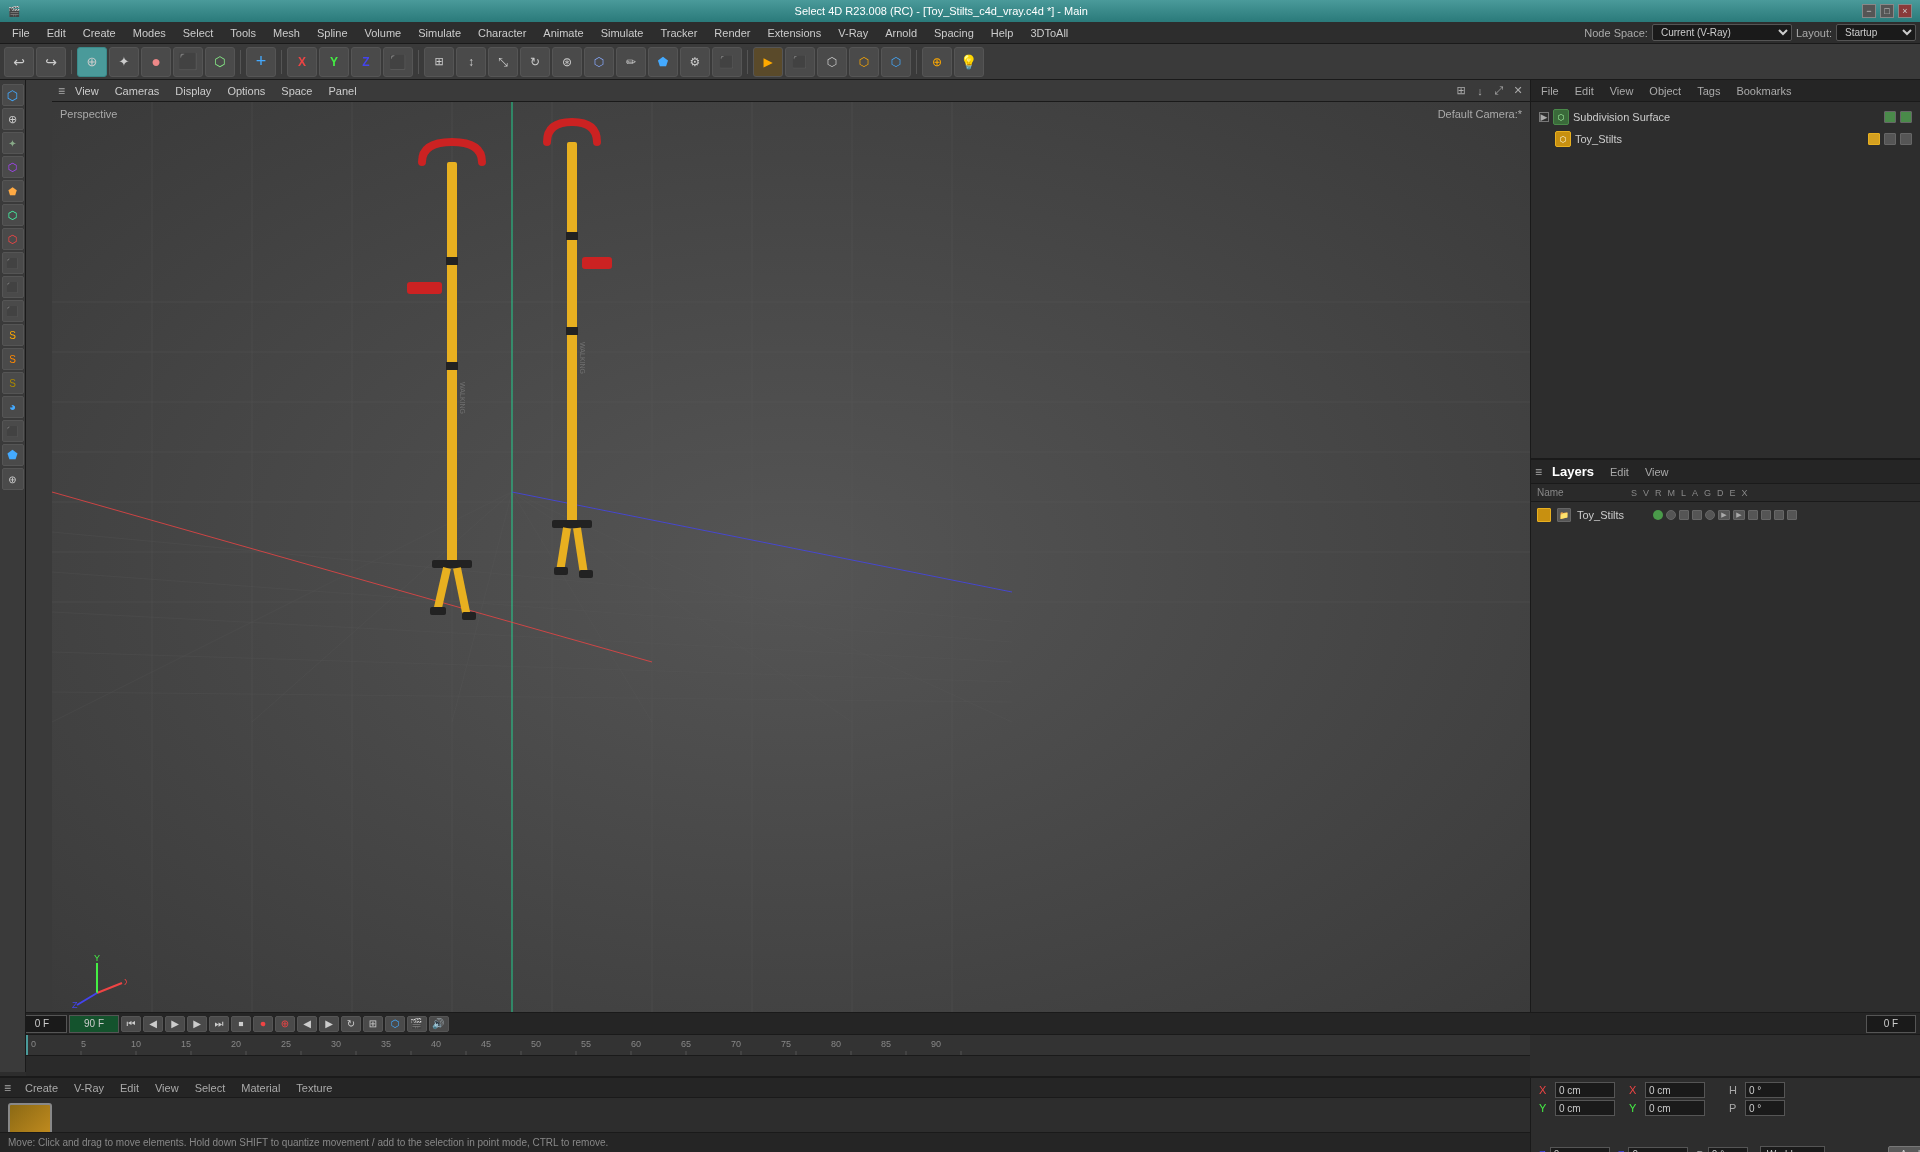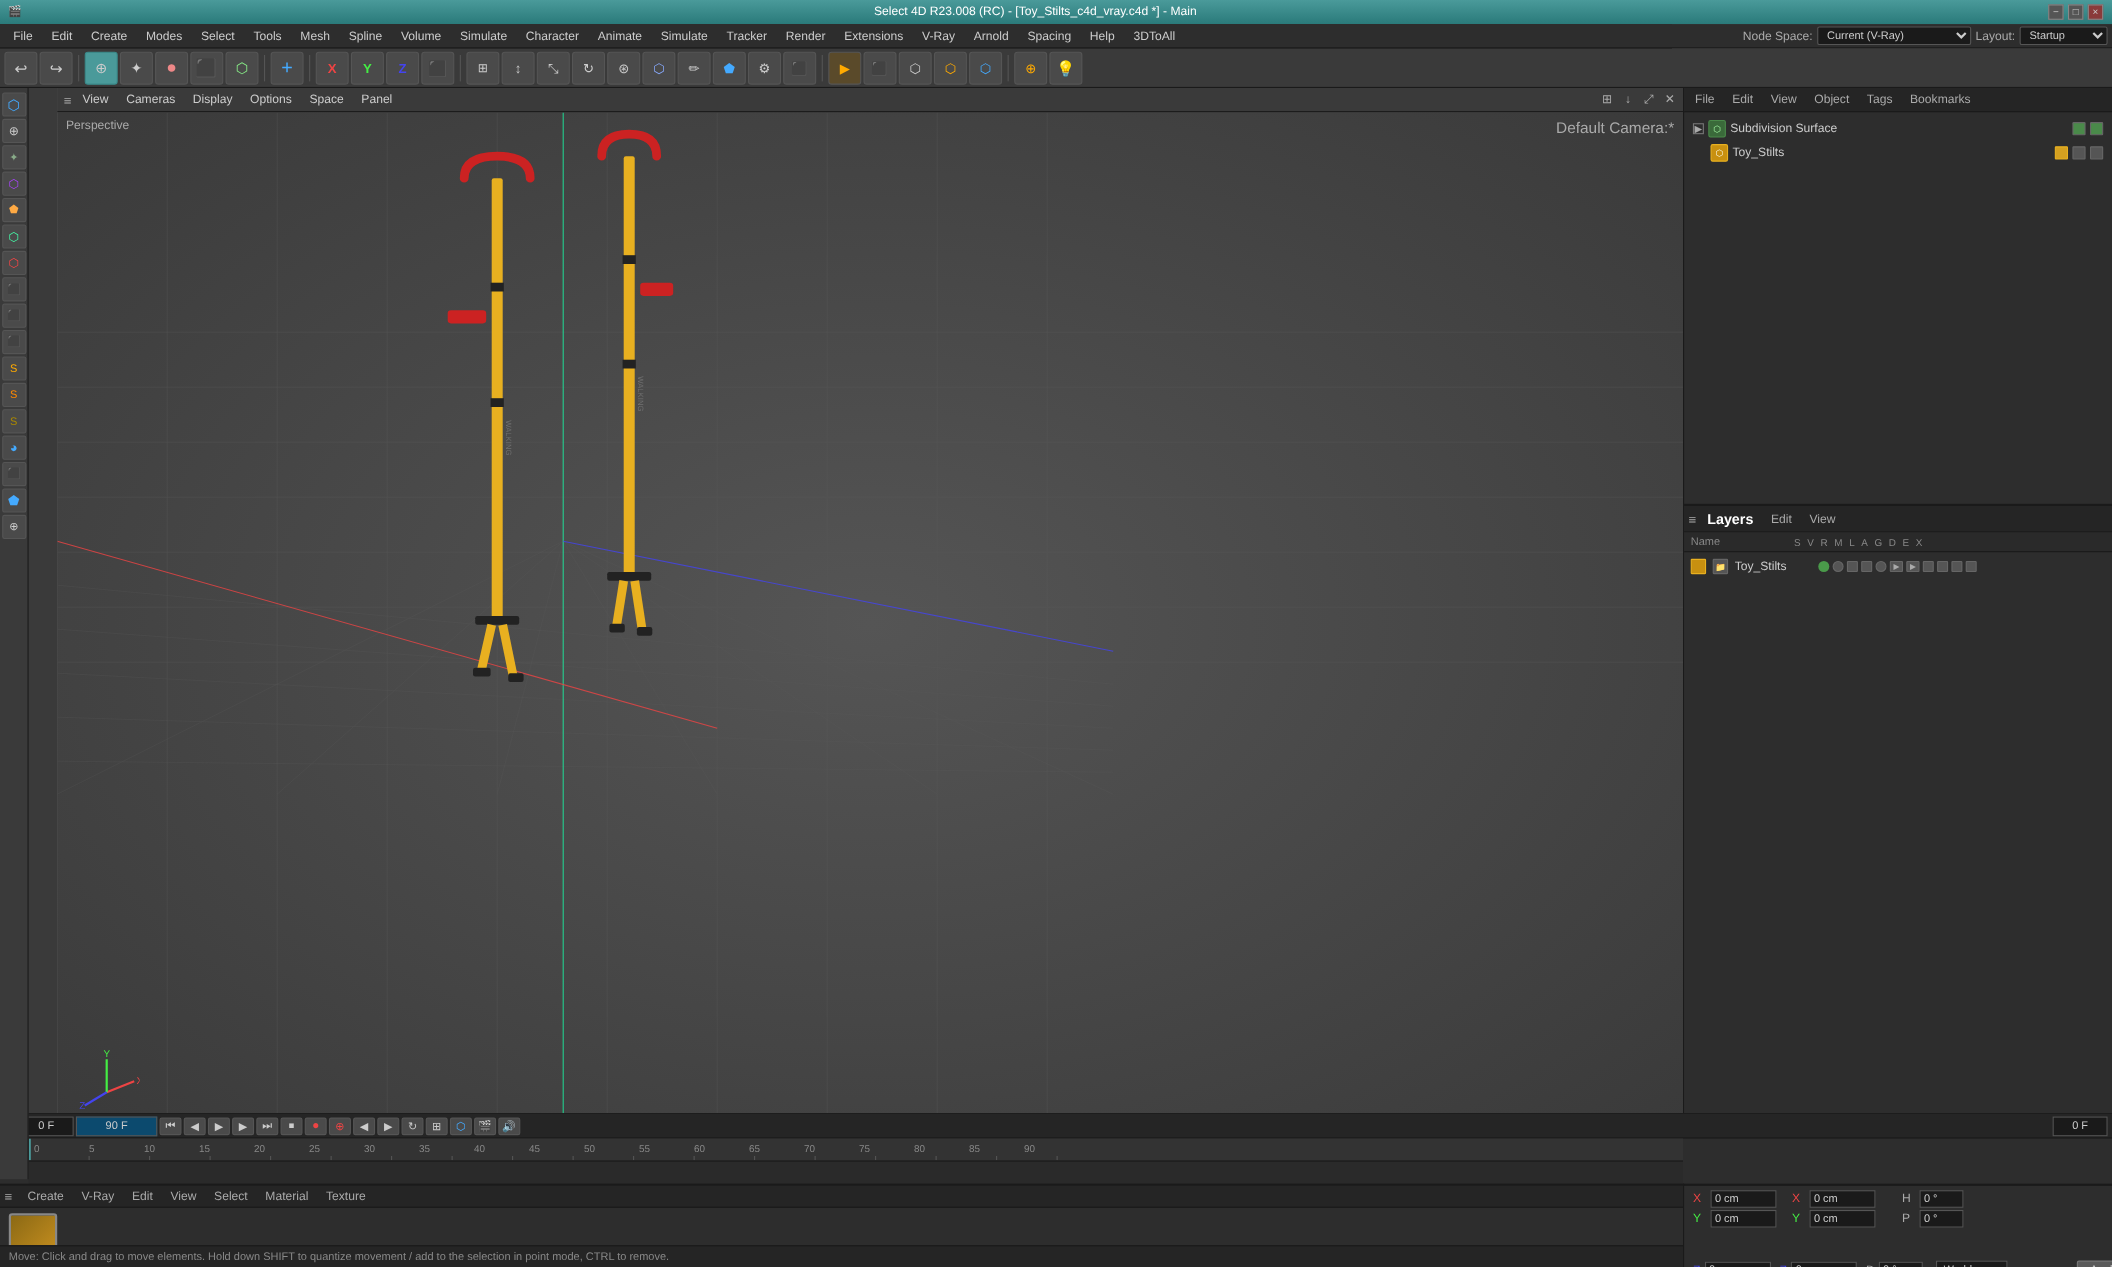--- a/index.html
+++ b/index.html
@@ -387,21 +387,21 @@
 
         <line x1="-5" y1="386" x2="-12" y2="430" stroke="#e8b020" stroke-width="8"></line>
         <rect x="-18" y="425" width="14" height="8" fill="#222" rx="2"></rect>
         <line x1="5" y1="386" x2="12" y2="432" stroke="#e8b020" stroke-width="8"></line>
         <rect x="7" y="428" width="14" height="8" fill="#222" rx="2"></rect>
       </g>
     </svg>
 
     <div style="position:absolute; top:6px; left:8px; font-size:11px; color:#aaa;">Perspective</div>
 
-    <div style="position:absolute; top:6px; right:8px; font-size:14px; color:#aaa;text-align:center;">Default Camera:*</div>
+    <div style="position:absolute; top:6px; right:8px; font-size:11px; color:#aaa;text-align:center;">Default Camera:*</div>
 
     <svg style="position:absolute; bottom:24px; left:20px; width:55px; height:55px;" xmlns="http://www.w3.org/2000/svg">
       <line x1="25" y1="40" x2="50" y2="30" stroke="#e44" stroke-width="2"></line>
       <text x="52" y="32" font-size="9" fill="#e44">X</text>
       <line x1="25" y1="40" x2="25" y2="10" stroke="#4e4" stroke-width="2"></line>
       <text x="22" y="8" font-size="9" fill="#4e4">Y</text>
       <line x1="25" y1="40" x2="5" y2="52" stroke="#44e" stroke-width="2"></line>
       <text x="0" y="55" font-size="9" fill="#44e">Z</text>
     </svg>
 
@@ -491,21 +491,21 @@
     </div>
   </div>
 </div>
 
 <div id="timeline-area" style="position:absolute; bottom:76px; left:0; right:0; height:64px; background:#2d2d2d; border-top:1px solid #1a1a1a;">
 
   <div id="timeline-header" style="height:22px; background:#252525; display:flex; align-items:center; padding:0 4px; gap:2px; border-bottom:1px solid #1a1a1a;">
     <span style="font-size:12px; color:#aaa; cursor:pointer; margin-right:4px;">≡</span>
 
     <input class="tl-input" style="width: 50px; height: 18px; background: rgb(26, 26, 26); border: 1px solid rgb(85, 85, 85); color: rgb(204, 204, 204); font-size: 10px; padding: 0px 3px; text-align: center;" value="0 F">
-    <input class="tl-input" style="width: 74px; height: 18px; background: #0c4a6e; border: 1px solid rgb(85, 85, 85); color: rgb(204, 204, 204); font-size: 10px; padding: 0px 3px; text-align: center;" value="90 F">
+    <input class="tl-input" style="width: 50px; height: 18px; background: #14532d; border: 1px solid rgb(85, 85, 85); color: rgb(204, 204, 204); font-size: 10px; padding: 0px 3px; text-align: center;" value="90 F">
 
     <div class="tl-btn">⏮</div>
     <div class="tl-btn">◀</div>
     <div class="tl-btn" style="background:#4a4a4a;">▶</div>
     <div class="tl-btn">▶</div>
     <div class="tl-btn">⏭</div>
     <div class="tl-btn">⏹</div>
 
     <div class="tl-btn" style="color:#e44;">⏺</div>
     <div class="tl-btn" style="color:#e44;">⊕</div>

